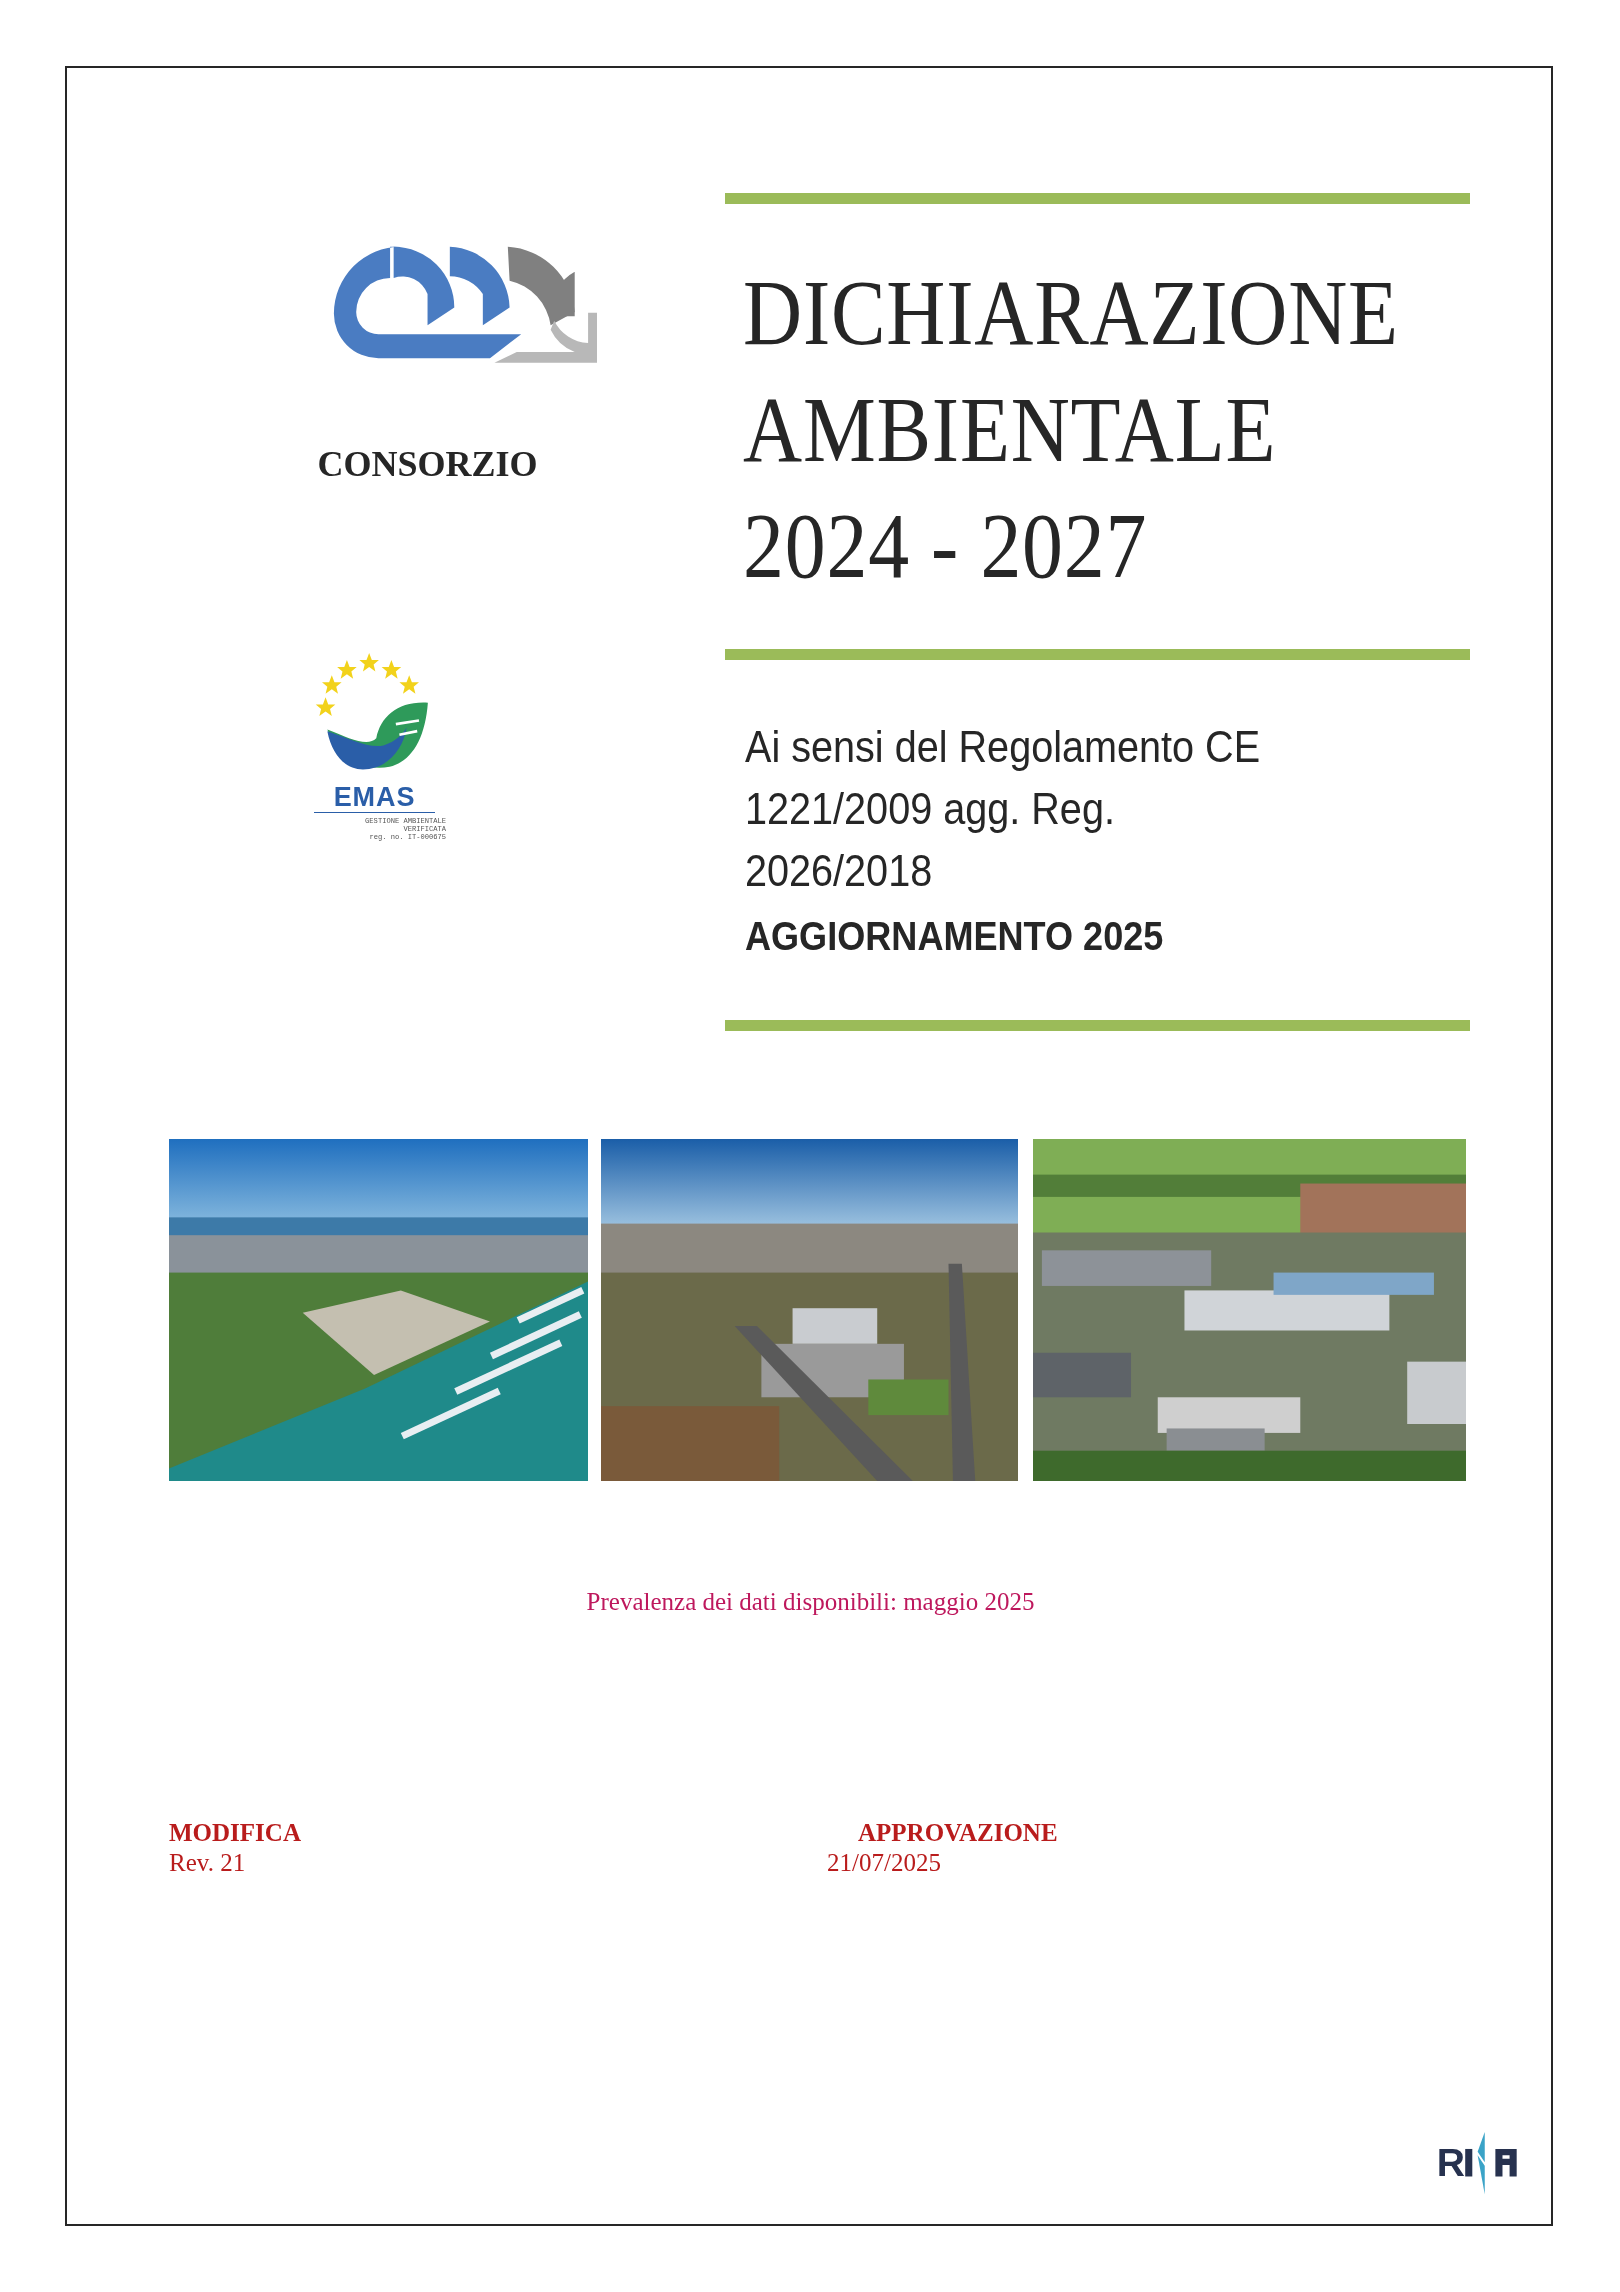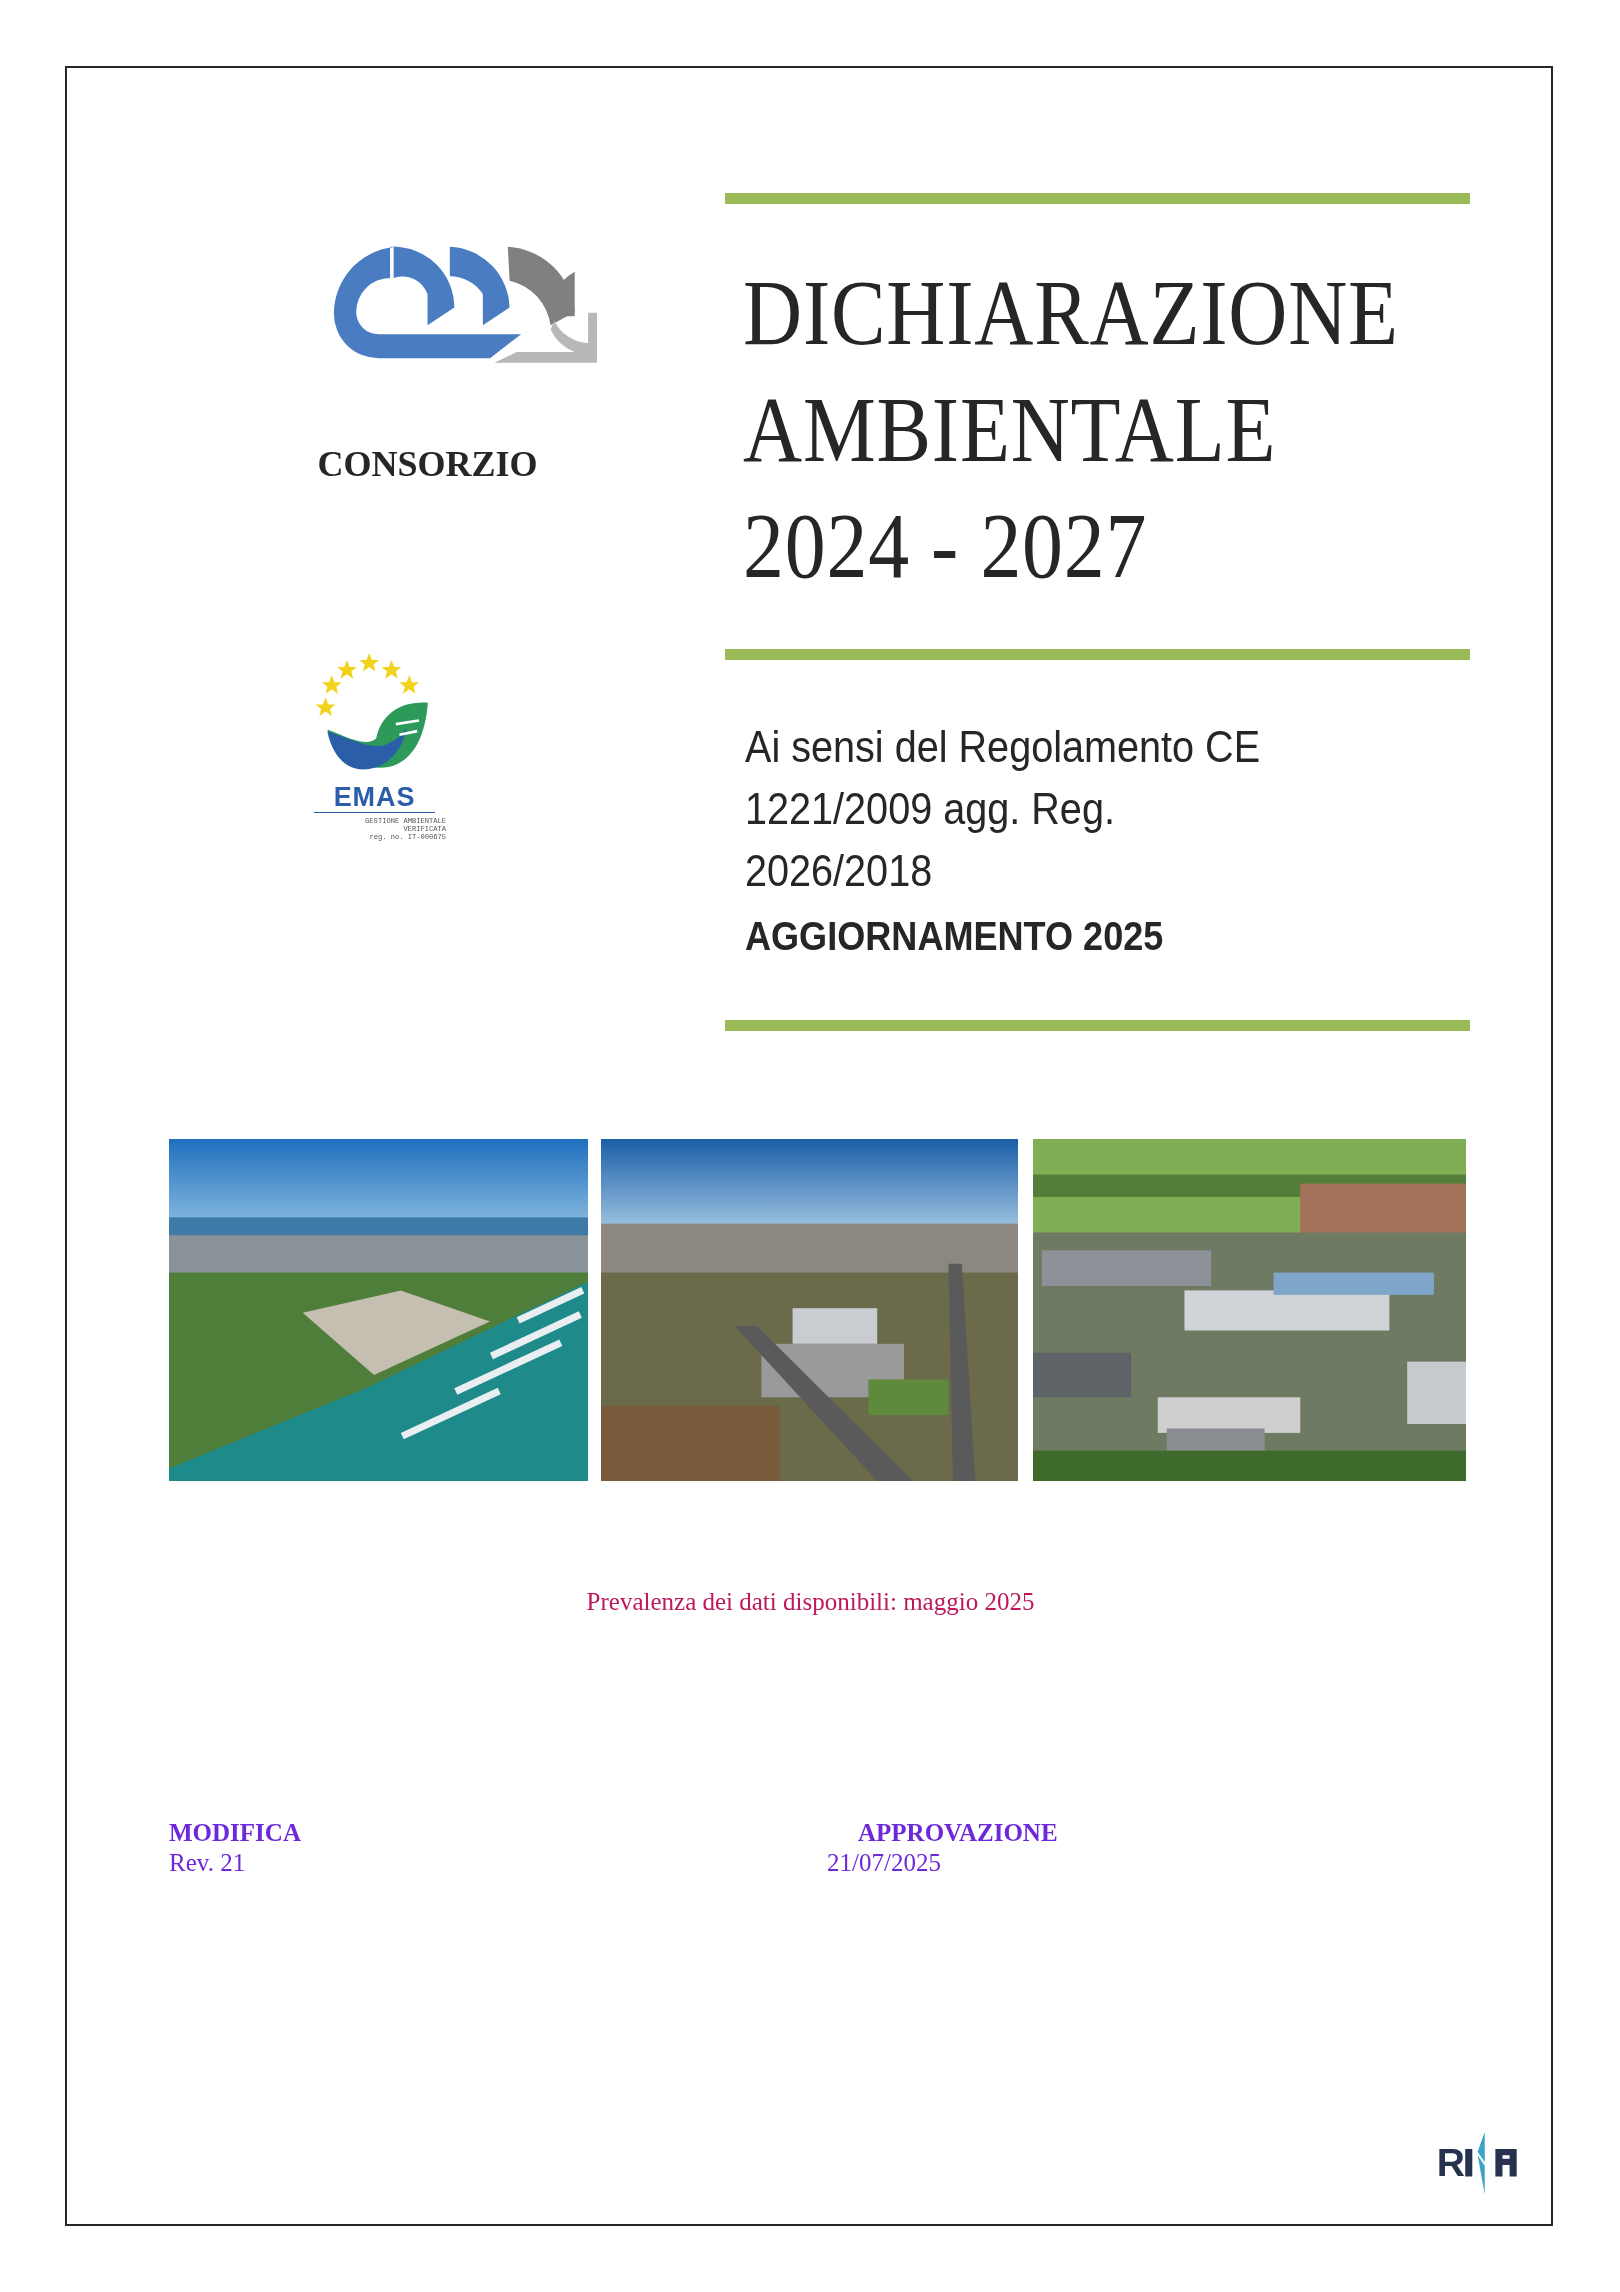--- a/index.html
+++ b/index.html
@@ -6,21 +6,21 @@
   body { width:1621px; height:2293px; position:relative; overflow:hidden; font-family:"Liberation Serif", serif; color:#222; }
   .frame { position:absolute; left:65px; top:66px; width:1488px; height:2160px; border:2.7px solid #262626; box-sizing:border-box; }
   .abs { position:absolute; }
   .green-bar { position:absolute; left:725px; width:745px; height:10.7px; background:#9bbb59; }
   .org-name { position:absolute; left:160px; width:535px; top:430px; text-align:center; font-family:"Liberation Serif", serif; font-weight:bold; font-size:36px; line-height:45px; color:#262626;margin-top:12px; }
   .title-line { position:absolute; left:743px; font-family:"Liberation Serif", serif; font-size:93px; line-height:93px; color:#262626; transform-origin:left top; white-space:nowrap; letter-spacing:0.9px; }
   .subtitle { position:absolute; left:745px; font-family:"Liberation Sans", sans-serif; font-size:44px; line-height:62px; color:#262626; white-space:nowrap; }
   .subtitle.bold { font-weight:bold; font-size:41px; }
   .photo { position:absolute; top:1139px; height:342px; overflow:hidden; }
   .footer-note { position:absolute; left:0; width:1621px; top:1588px; text-align:center; font-family:"Liberation Serif", serif; font-size:25px; color:#be185d; }
-  .meta-label { position:absolute; font-family:"Liberation Serif", serif; font-size:25px; line-height:30px; color:#6d28d9; }
+  .meta-label { position:absolute; font-family:"Liberation Serif", serif; font-size:25px; line-height:30px; color:#b91c1c; }
 </style>
 </head>
 <body>
 
 <div class="frame"></div>
 
 <div class="abs" style="left:267px; top:227px; width:330px; height:143px;">
   <svg width="330" height="143" viewBox="0 0 370 160">
 
     <path d="M150,22 A75,75 0 0 0 75,97 A50,50 0 0 0 125,147 L250,147 L285,120 L125,120 A25,25 0 0 1 100,95 A38,38 0 0 1 138,57 L138,22 Z" fill="#4a7cc2"></path>

